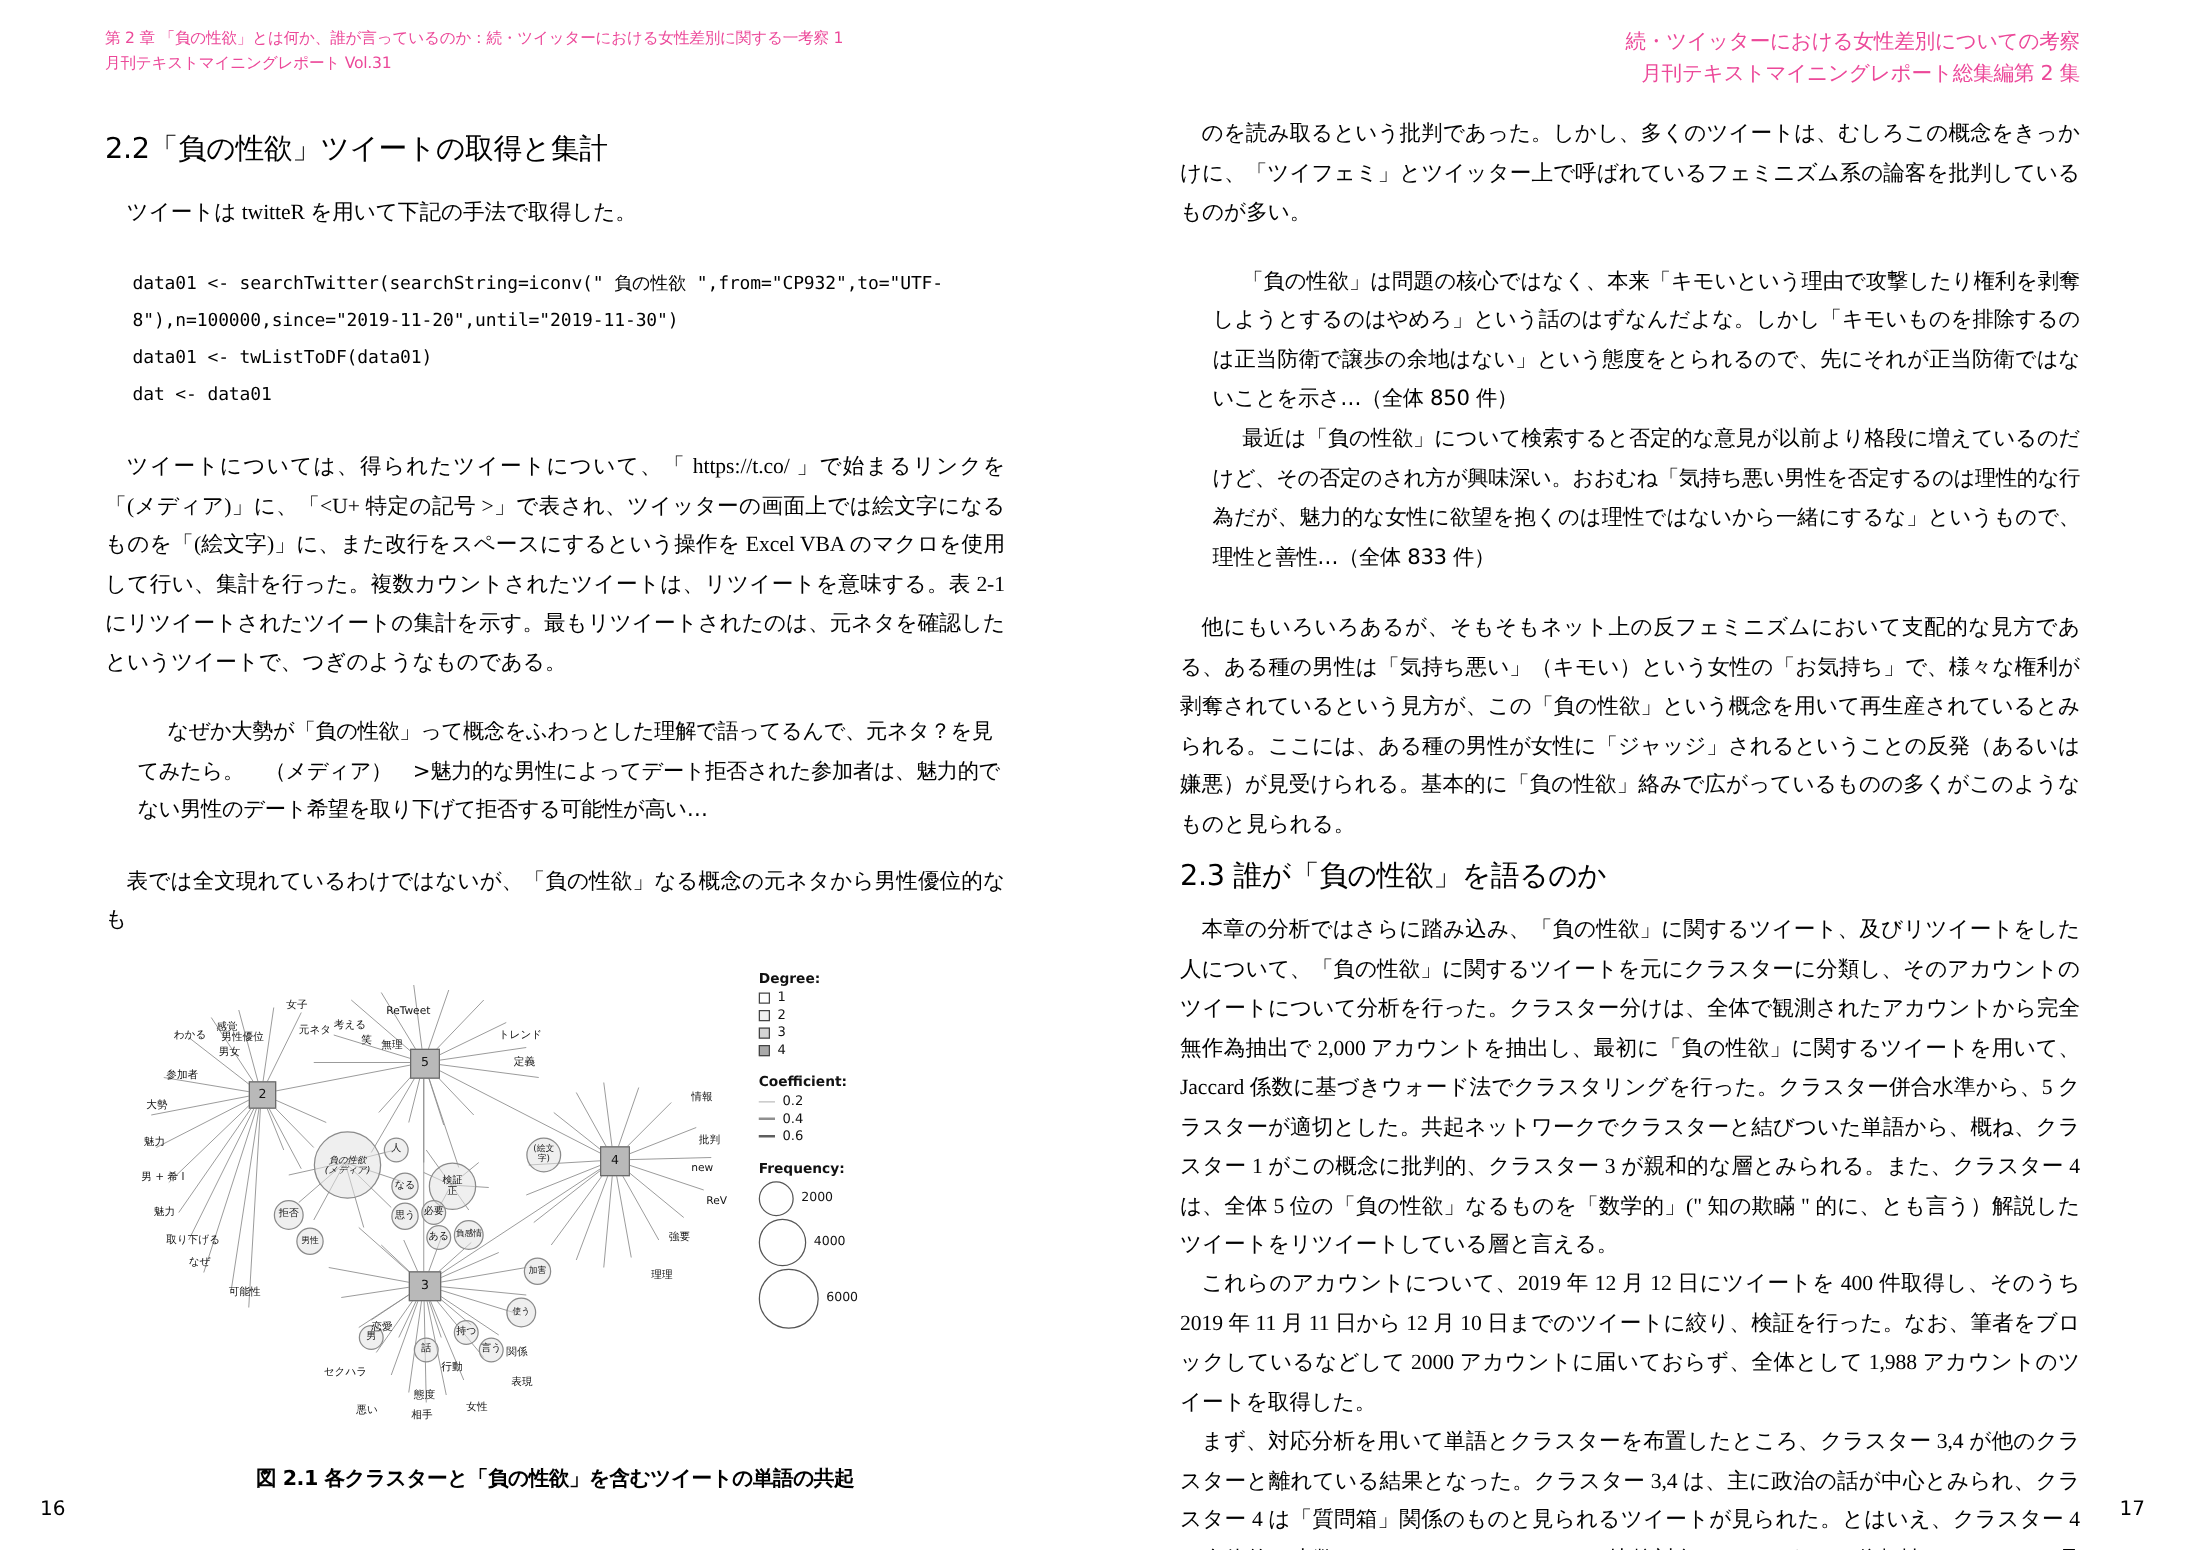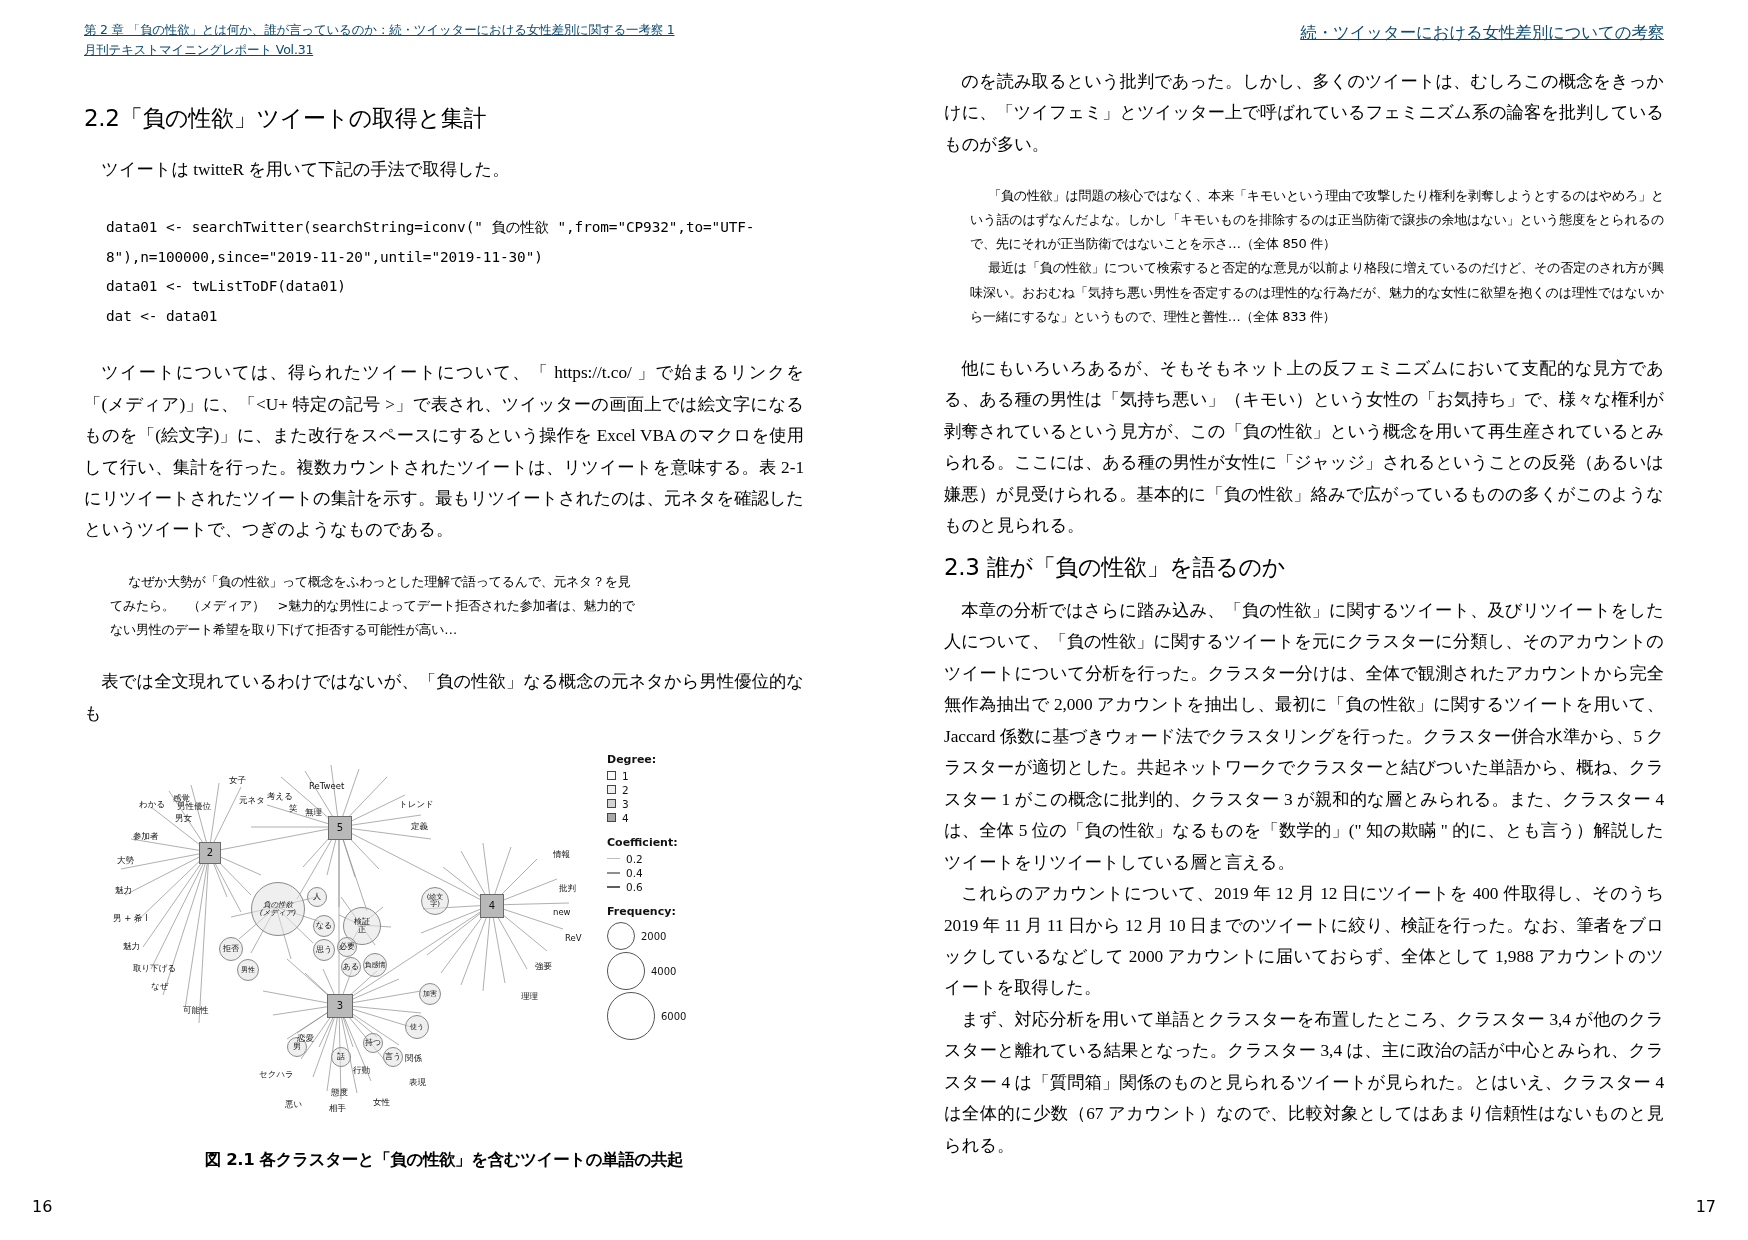--- a/index.html
+++ b/index.html
@@ -28,22 +28,21 @@
   }
   .page-left  { padding: 20px 70px 0 84px; }
   .page-right { padding: 20px 84px 0 70px; }
 
   
   .runhead {
     font-family: "DejaVu Sans", "Liberation Sans", sans-serif;
     font-size: 12.5px;
     line-height: 1.62;
     letter-spacing: -0.2px;
-    color: #0c4a6e;
-    text-decoration: underline;
+    color: #ec4899;
   }
   .runhead.left  { text-align: left; }
   .runhead.right { text-align: right; font-size: 16.5px; line-height: 1.55; }
 
   
   h2.sec {
     font-family: "DejaVu Sans", "Liberation Sans", sans-serif;
     font-size: 23px;
     font-weight: normal;
     letter-spacing: -0.3px;
@@ -72,21 +71,21 @@
     margin: 28px 0 26px 0;
     padding: 0 0 0 22px;
     white-space: pre-wrap;
     word-break: break-all;
     letter-spacing: -0.1px;
   }
 
   
   .quote {
     font-family: "DejaVu Sans", "Liberation Sans", sans-serif;
-    font-size: 13px;
+    font-size: 17px;
     line-height: 1.86;
     margin: 24px 0 24px 0;
     padding-left: 26px;
     text-align: justify;
     text-justify: inter-ideograph;
     letter-spacing: -0.3px;
   }
   .quote p { margin: 0; }
   .quote p.ind { text-indent: 1.4em; }
 
@@ -471,20 +470,21 @@
       <figcaption class="fig-cap">図 2.1 各クラスターと「負の性欲」を含むツイートの単語の共起</figcaption>
     </figure>
 
     <div class="folio folio-left">16</div>
   </div>
 
   <div class="page page-right">
 
     <div class="runhead right">
       <div>続・ツイッターにおける女性差別についての考察</div>
+      <div>月刊テキストマイニングレポート総集編第 2 集</div>
     </div>
 
     <p class="body indent" style="margin-top:20px;">のを読み取るという批判であった。しかし、多くのツイートは、むしろこの概念をきっかけに、「ツイフェミ」とツイッター上で呼ばれているフェミニズム系の論客を批判しているものが多い。</p>
 
     <div class="quote">
       <p class="ind">「負の性欲」は問題の核心ではなく、本来「キモいという理由で攻撃したり権利を剥奪しようとするのはやめろ」という話のはずなんだよな。しかし「キモいものを排除するのは正当防衛で譲歩の余地はない」という態度をとられるので、先にそれが正当防衛ではないことを示さ…（全体 850 件）</p>
       <p class="ind">最近は「負の性欲」について検索すると否定的な意見が以前より格段に増えているのだけど、その否定のされ方が興味深い。おおむね「気持ち悪い男性を否定するのは理性的な行為だが、魅力的な女性に欲望を抱くのは理性ではないから一緒にするな」というもので、理性と善性…（全体 833 件）</p>
     </div>
 
     <p class="body indent">他にもいろいろあるが、そもそもネット上の反フェミニズムにおいて支配的な見方である、ある種の男性は「気持ち悪い」（キモい）という女性の「お気持ち」で、様々な権利が剥奪されているという見方が、この「負の性欲」という概念を用いて再生産されているとみられる。ここには、ある種の男性が女性に「ジャッジ」されるということの反発（あるいは嫌悪）が見受けられる。基本的に「負の性欲」絡みで広がっているものの多くがこのようなものと見られる。</p>

